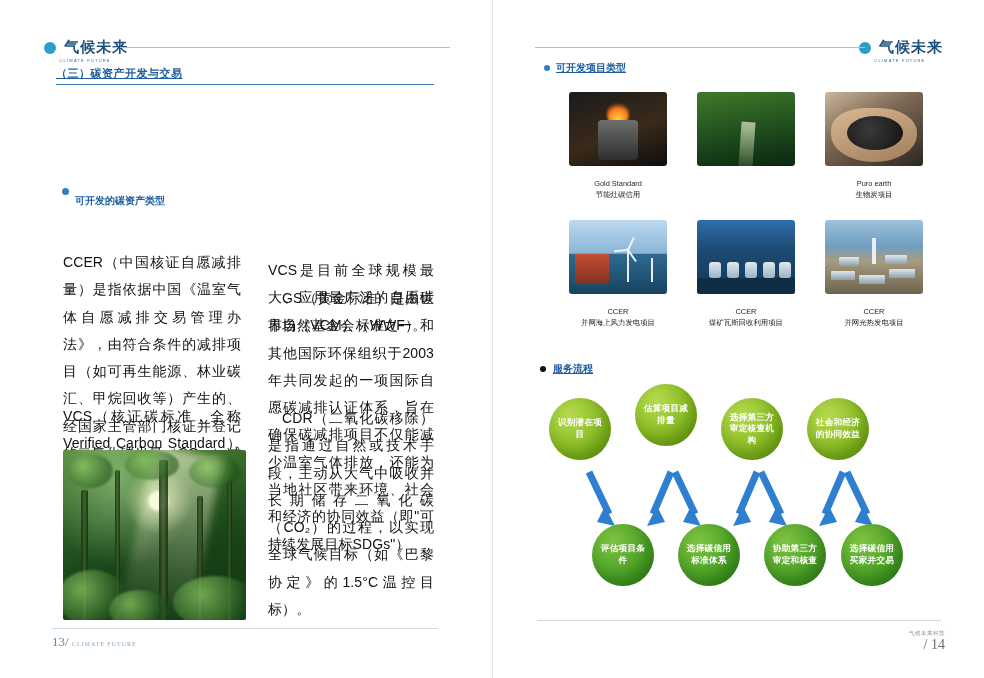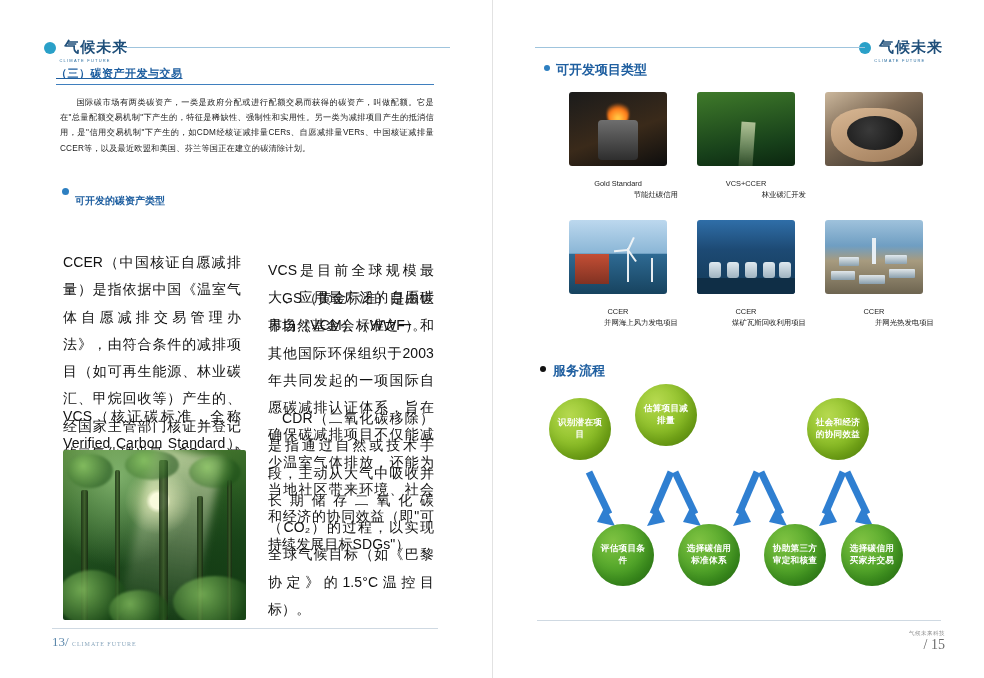--- a/index.html
+++ b/index.html
@@ -88,34 +88,34 @@
   .folio-left .txt{font-size:6px;letter-spacing:1px;color:#8aa7bd;}
   .folio-rule{position:absolute;height:1px;background:#cfd9e2;}
   .folio-right{
     position:absolute;right:40px;top:630px;text-align:right;
   }
   .folio-right .cn{font-size:5.5px;color:#8a8a8a;letter-spacing:.5px;}
   .folio-right .num{font-size:14px;color:#6b6b6b;font-family:"Liberation Serif",serif;}
 
   
   .r-head{
-    position:absolute;font-size:13px;font-weight:bold;color:#1f5fa0;
+    position:absolute;font-size:10px;font-weight:bold;color:#1f5fa0;text-decoration:underline;
   }
   .r-dot{
     position:absolute;width:6px;height:6px;border-radius:50%;background:#2d7fc1;
   }
   .r-dot.dark{background:#111;}
 
   .thumb{position:absolute;width:98px;height:74px;border-radius:3px;overflow:hidden;}
   .thumb-cap{
     position:absolute;width:120px;text-align:center;font-size:7.4px;color:#222;
     line-height:1.55;
   }
   .thumb-cap .t1{display:block;}
-  .thumb-cap .t2{display:block;text-align:right;}
+  .thumb-cap .t2{display:block;}
 
   
   .t-gs{background:linear-gradient(160deg,#1b1b1b,#3a2a1a 55%,#0d0d0d);}
   .t-gs .flame{
     position:absolute;left:50%;top:8px;width:22px;height:26px;margin-left:-11px;
     background:radial-gradient(circle at 50% 70%,#ffd24a,#ff7a18 45%,rgba(255,60,0,0) 72%);
     border-radius:50% 50% 45% 45%;filter:blur(1px);
   }
   .t-gs .stove{
     position:absolute;left:50%;top:28px;width:40px;height:40px;margin-left:-20px;
@@ -192,21 +192,20 @@
  <span class="globe"></span>         气候未来
         </div>
         <div class="sub">CLIMATE FUTURE</div>
       </div>
     </div>
     <div class="rule" style="left:120px;top:47px;width:330px;"></div>
 
     <div class="sec-head" style="left:56px;top:66px;text-decoration:underline;">（三）碳资产开发与交易</div>
     <div class="sec-rule" style="left:56px;top:84px;width:378px;"></div>
 
-    <div class="para indent" style="left:60px;top:95px;width:374px;">国际碳市场有两类碳资产，一类是政府分配或进行配额交易而获得的碳资产，叫做配额。它是在"总量配额交易机制"下产生的，特征是稀缺性、强制性和实用性。另一类为减排项目产生的抵消信用，是"信用交易机制"下产生的，如CDM经核证减排量CERs、自愿减排量VERs、中国核证减排量CCER等，以及最近欧盟和美国、芬兰等国正在建立的碳清除计划。</div>
 
     <div class="bullet-dot" style="left:62px;top:188px;"></div>
     <div class="sub-head" style="left:75px;top:194px;">可开发的碳资产类型</div>
 
     <div class="col" style="left:63px;top:216px;width:178px;">CCER（中国核证自愿减排量）是指依据中国《温室气体自愿减排交易管理办法》，由符合条件的减排项目（如可再生能源、林业碳汇、甲烷回收等）产生的、经国家主管部门核证并登记的二氧化碳当量（CO₂e）减排量。CCER可用于抵消部分碳排放配额（CEA）清缴，是中国碳市场的重要补充机制。</div>
     <div class="col" style="left:63px;top:370px;width:178px;">VCS（核证碳标准，全称 Verified Carbon Standard）是由国际非营利组织 Verra 管理的全球性自愿碳减排认证体系，旨在通过标准化方法学对减排项目产生的碳信用（Carbon Credit）进行核证和交易。</div>
 
     <div class="col" style="left:268px;top:224px;width:166px;">VCS是目前全球规模最大、应用最广泛的自愿碳市场（VCM）标准之一。</div>
     <div class="col" style="left:268px;top:252px;width:166px;text-indent:1em;">GS（黄金标准）是由世界自然基金会（WWF）和其他国际环保组织于2003年共同发起的一项国际自愿碳减排认证体系，旨在确保碳减排项目不仅能减少温室气体排放，还能为当地社区带来环境、社会和经济的协同效益（即"可持续发展目标SDGs"）</div>
     <div class="col" style="left:268px;top:372px;width:166px;text-indent:1em;">CDR（二氧化碳移除）是指通过自然或技术手段，主动从大气中吸收并长期储存二氧化碳（CO₂）的过程，以实现全球气候目标（如《巴黎协定》的1.5°C温控目标）。</div>
@@ -253,28 +252,28 @@
         <div class="stove"></div>
     </div>
     <div class="thumb-cap" style="left:65px;top:178px;">
       <span class="t1">Gold Standard</span>
       <span class="t2">节能灶碳信用</span>
     </div>
 
     <div class="thumb t-vcs" style="left:204px;top:92px;">
       <div class="path"></div>
     </div>
-    <div class="thumb-cap" style="left:193px;top:178px;">
-      <span class="t1">VCS+CCER</span>
-      <span class="t2">林业碳汇开发</span>
-    </div>
 
     <div class="thumb t-puro" style="left:332px;top:92px;">
       <div class="hand"></div>
         <div class="char"></div>
+    </div>
+    <div class="thumb-cap" style="left:321px;top:178px;">
+      <span class="t1">Puro earth</span>
+      <span class="t2">生物炭项目</span>
     </div>
 
     <div class="thumb t-ccer1" style="left:76px;top:220px;">
       <div class="rig"></div>
       <div class="turbine" style="left:58px;"></div>
       <div class="blade" style="left:58px;bottom:44px;transform:rotate(25deg);"></div>
       <div class="blade" style="left:58px;bottom:44px;transform:rotate(145deg);"></div>
       <div class="blade" style="left:58px;bottom:44px;transform:rotate(265deg);"></div>
       <div class="turbine" style="left:82px;height:24px;"></div>
     </div>
@@ -354,36 +353,39 @@
           <path d="M22,36 L32,56 L14,52 Z" fill="#2f7fd1"></path>
         </svg>
     </div>
 
     <div class="node top" style="left:56px;top:398px;">
         <span>识别潜在项目</span>
       </div>
     <div class="node top" style="left:142px;top:384px;">
         <span>估算项目减排量</span>
       </div>
+    <div class="node top" style="left:228px;top:398px;">
+        <span>选择第三方审定核查机构</span>
+      </div>
     <div class="node top" style="left:314px;top:398px;">
         <span>社会和经济的协同效益</span>
       </div>
 
     <div class="node bot" style="left:99px;top:524px;">
         <span>评估项目条件</span>
       </div>
     <div class="node bot" style="left:185px;top:524px;">
         <span>选择碳信用标准体系</span>
       </div>
     <div class="node bot" style="left:271px;top:524px;">
         <span>协助第三方审定和核查</span>
       </div>
     <div class="node bot" style="left:348px;top:524px;">
         <span>选择碳信用买家并交易</span>
       </div>
 
     <div class="flow-rule" style="left:44px;top:620px;width:404px;"></div>
     <div class="folio-right">
       <div class="cn">气候未来科技</div>
-      <div class="num">/ 15</div>
+      <div class="num">/ 14</div>
     </div>
   </div>
 </div>
 
 </body></html>

